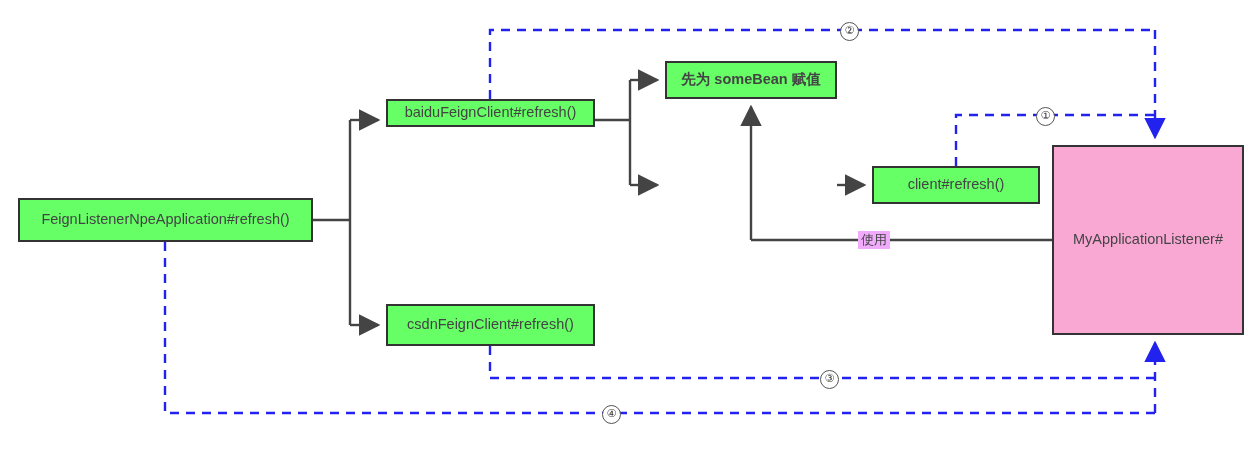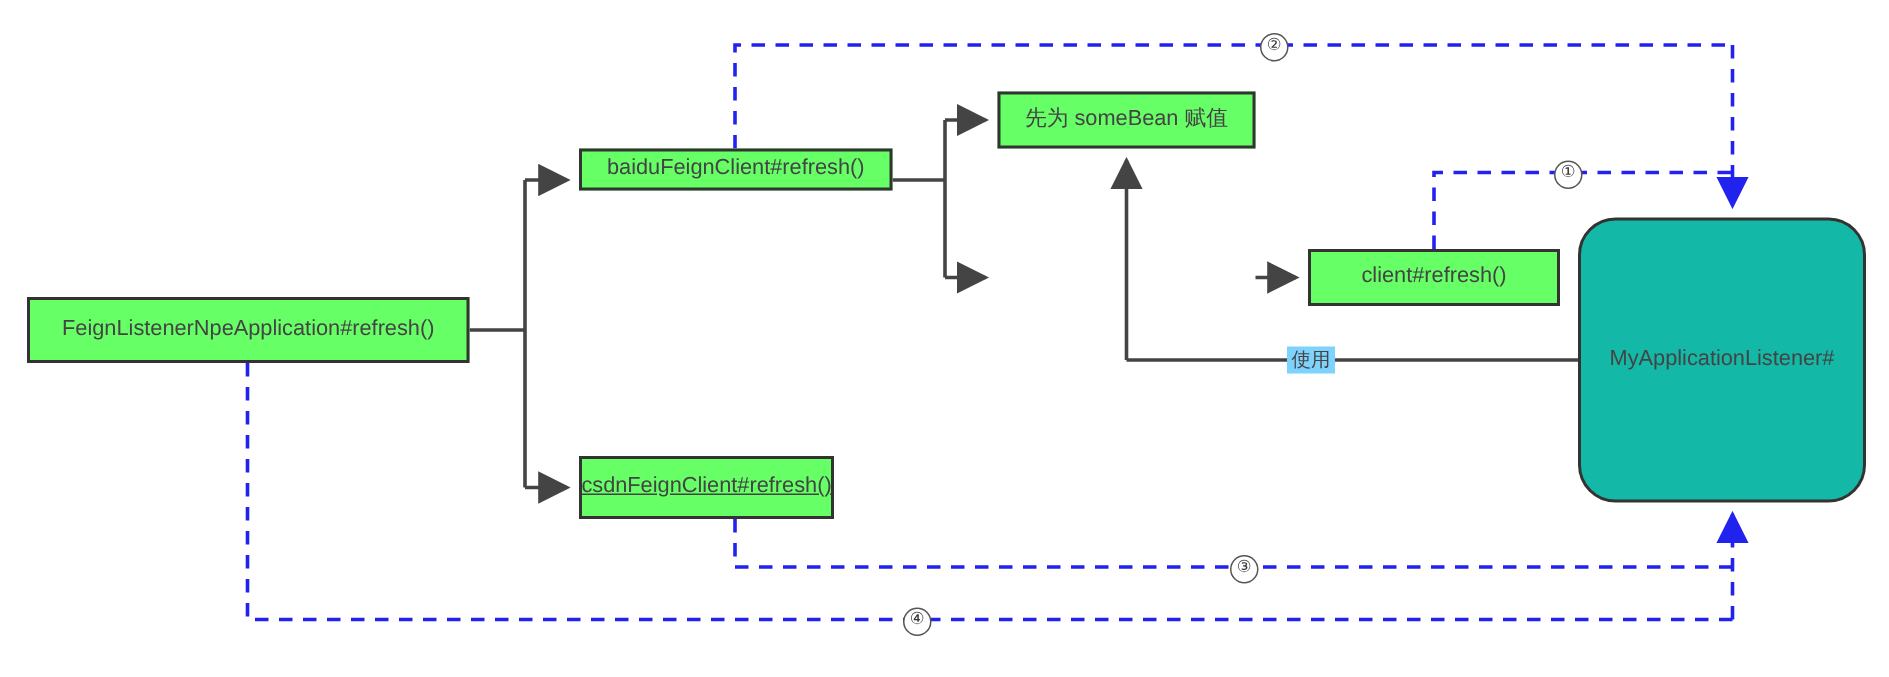--- a/index.html
+++ b/index.html
@@ -35,26 +35,25 @@
     color: #444444;
     font-size: 14.5px;
     line-height: 1.35;
     padding: 2px 6px;
     z-index: 3;
   }
   .node.green {
     background: #66ff66;
   }
   .node.orange {
-    background: #14b8a6;
-    border-radius: 25px;
+    background: #f9a8d4;
   }
   .edge-label {
     position: absolute;
-    background: #7dd3fc;
+    background: #f0abfc;
     color: #444444;
     font-size: 13px;
     padding: 0 3px;
     z-index: 4;
     white-space: nowrap;
   }
   .marker-num {
     position: absolute;
     width: 17px;
     height: 17px;
@@ -145,25 +144,25 @@
   </svg>
 
   <div class="node green" style="left:18px; top:198px; width:295px; height:44px;">
     <span>FeignListenerNpeApplication#refresh()</span>
   </div>
 
   <div class="node green" style="left:386px; top:99px; width:209px; height:28px;">
     <span>baiduFeignClient#refresh()</span>
   </div>
 
-  <div class="node green" style="left:386px; top:304px; width:170px; height:42px;text-decoration:underline;">
+  <div class="node green" style="left:386px; top:304px; width:209px; height:42px;">
     <span>csdnFeignClient#refresh()</span>
   </div>
 
-  <div class="node green" style="left:665px; top:61px; width:172px; height:38px;">
+  <div class="node green" style="left:665px; top:61px; width:172px; height:38px;font-weight:bold;">
     <span>先为 someBean 赋值</span>
   </div>
 
 
   <div class="node green" style="left:872px; top:166px; width:168px; height:38px;justify-content:center;">
     <span>client#refresh()</span>
   </div>
 
   <div class="node orange" style="left:1052px; top:145px; width:192px; height:190px; flex-direction:column;">
     <span>MyApplicationListener#</span>

